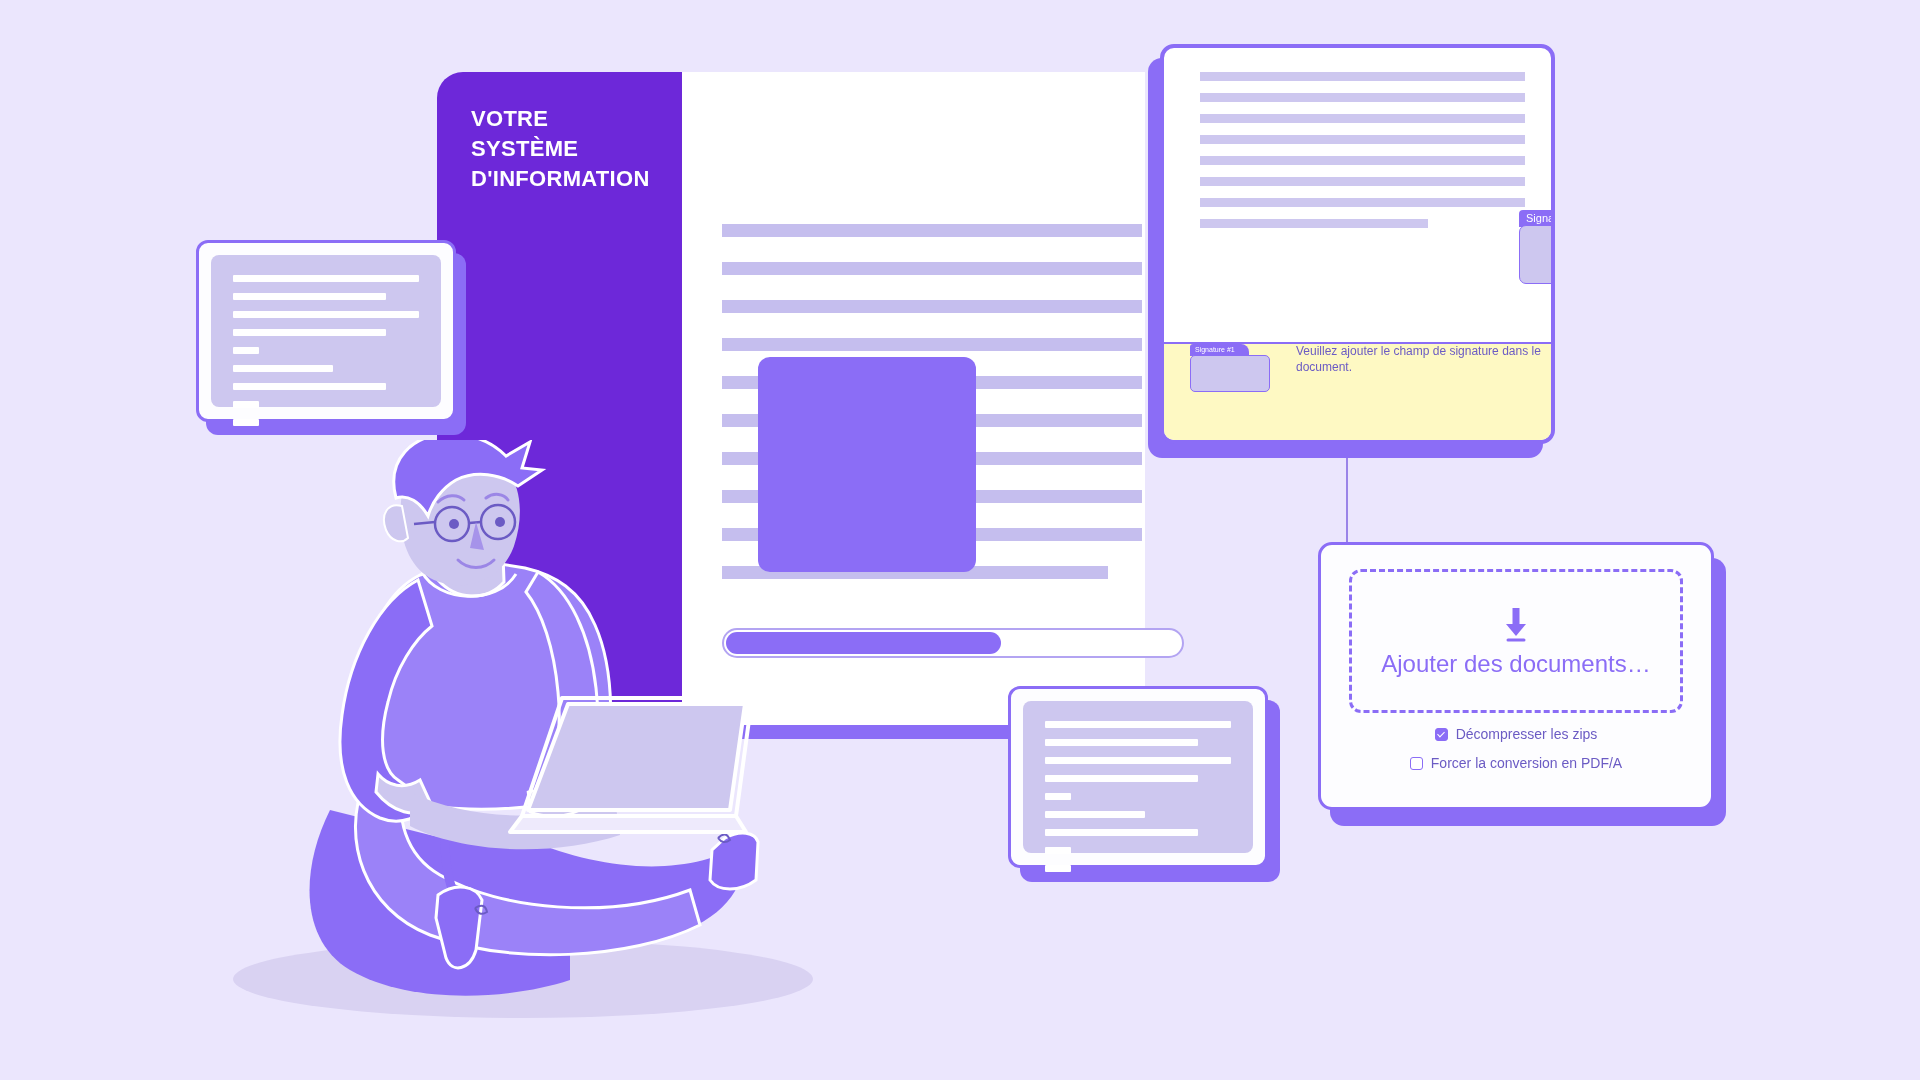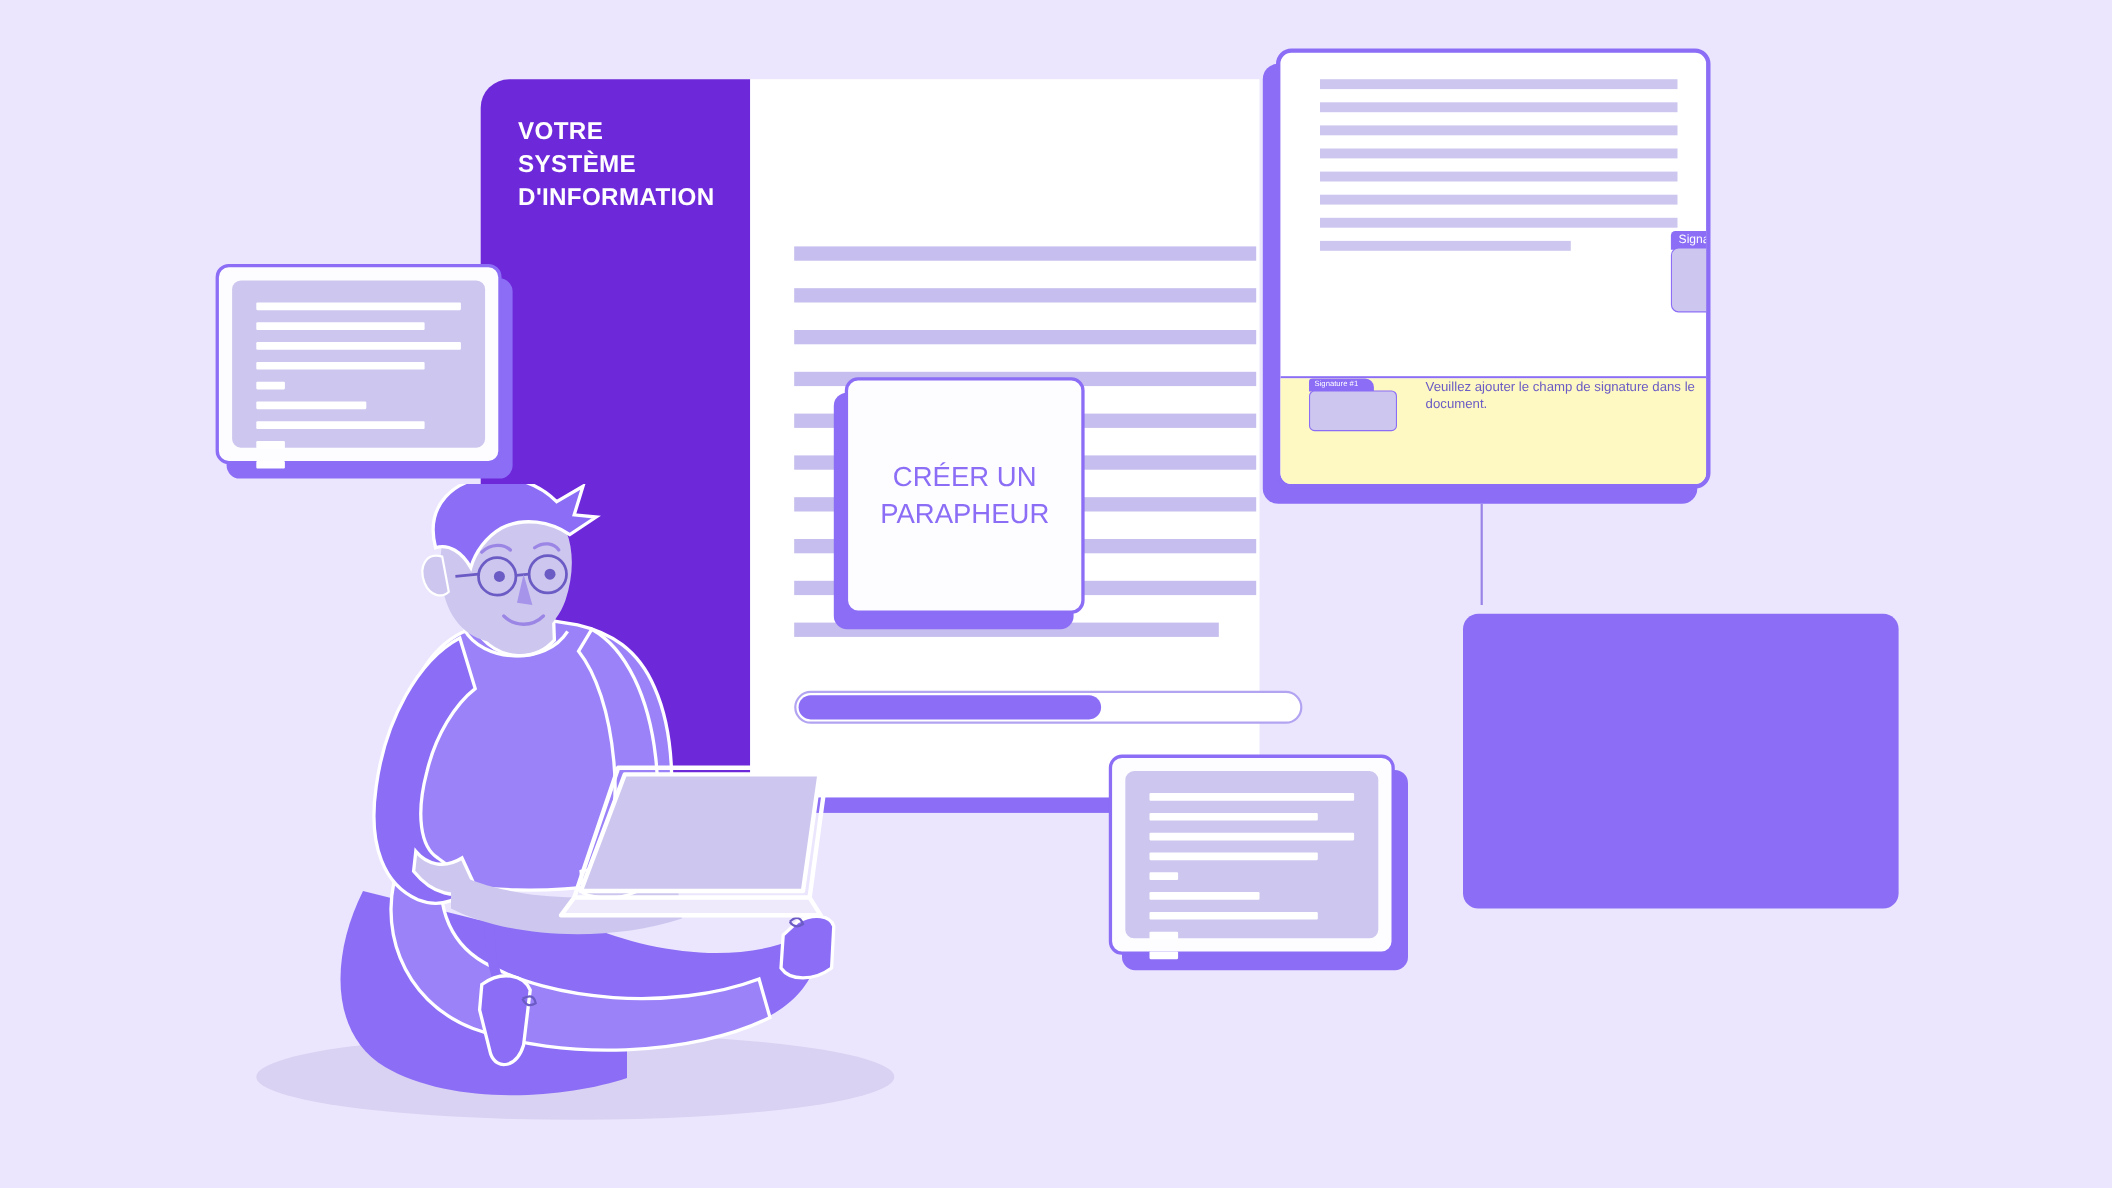--- a/index.html
+++ b/index.html
@@ -320,24 +320,20 @@
       <div class="doc-line" style="width: 100%;"></div>
       <div class="doc-line" style="width: 92%;"></div>
     </div>
   <div class="main-doc-bar"></div>
 
   <div class="progress-wrap">
     <div class="progress-fill" style="width: calc(61% - 4px);"></div>
   </div>
 
   <div class="create-card-shadow"></div>
-  <div class="create-card">
-    <div class="create-card-label">CRÉER UN
-PARAPHEUR</div>
-  </div>
 
   <div class="win-shadow" style="left:206px; top:253px; width:260px; height:182px;"></div>
   <div class="win" style="left:196px; top:240px; width:260px; height:182px;">
     <div class="win-body">
       <div id="win-left-lines">
           <div class="win-line" style="width: 100%;"></div>
           <div class="win-line" style="width: 82%;"></div>
           <div class="win-line" style="width: 100%;"></div>
           <div class="win-line" style="width: 82%;"></div>
           <div class="win-line" style="width: 14%;"></div>
@@ -391,20 +387,39 @@
         <div class="sig-mini-tag">Signature #1</div>
         <div class="sig-mini-box"></div>
       </div>
       <div class="sigdoc-hint">Veuillez ajouter le champ de signature dans le document.</div>
     </div>
   </div>
 
   <div class="connector"></div>
 
   <div class="upload-shadow"></div>
+  <div class="upload">
+    <div class="dropzone">
+      <svg class="dl-icon" viewBox="0 0 40 40">
+        <path d="M20 4 L20 24" stroke="#8b6df6" stroke-width="7" stroke-linecap="butt"></path>
+        <path d="M10 20 L20 32 L30 20 Z" fill="#8b6df6"></path>
+        <path d="M12 36 L28 36" stroke="#8b6df6" stroke-width="3" stroke-linecap="round"></path>
+      </svg>
+      <div class="dropzone-label">Ajouter des documents…</div>
+    </div>
+
+    <div class="opt-row">
+      <span class="cbox on"></span>
+      <span class="opt-label">Décompresser les zips</span>
+    </div>
+    <div class="opt-row">
+      <span class="cbox off"></span>
+      <span class="opt-label">Forcer la conversion en PDF/A</span>
+    </div>
+  </div>
 
   <svg class="person" viewBox="0 0 520 620">
 
     <path d="M60 370 C30 430 30 500 80 530 C140 565 240 560 300 540 L300 430 Z" fill="#8b6df6"></path>
 
     <path d="M120 395 C150 470 250 500 360 500 C420 500 460 470 470 440
              L478 400 C420 440 330 430 260 400 Z" fill="#8b6df6"></path>
 
     <path d="M455 398 C470 390 485 392 488 402 L486 440 C470 452 448 452 440 440
              L442 410 Z" fill="#8b6df6" stroke="#ffffff" stroke-width="3"></path>

